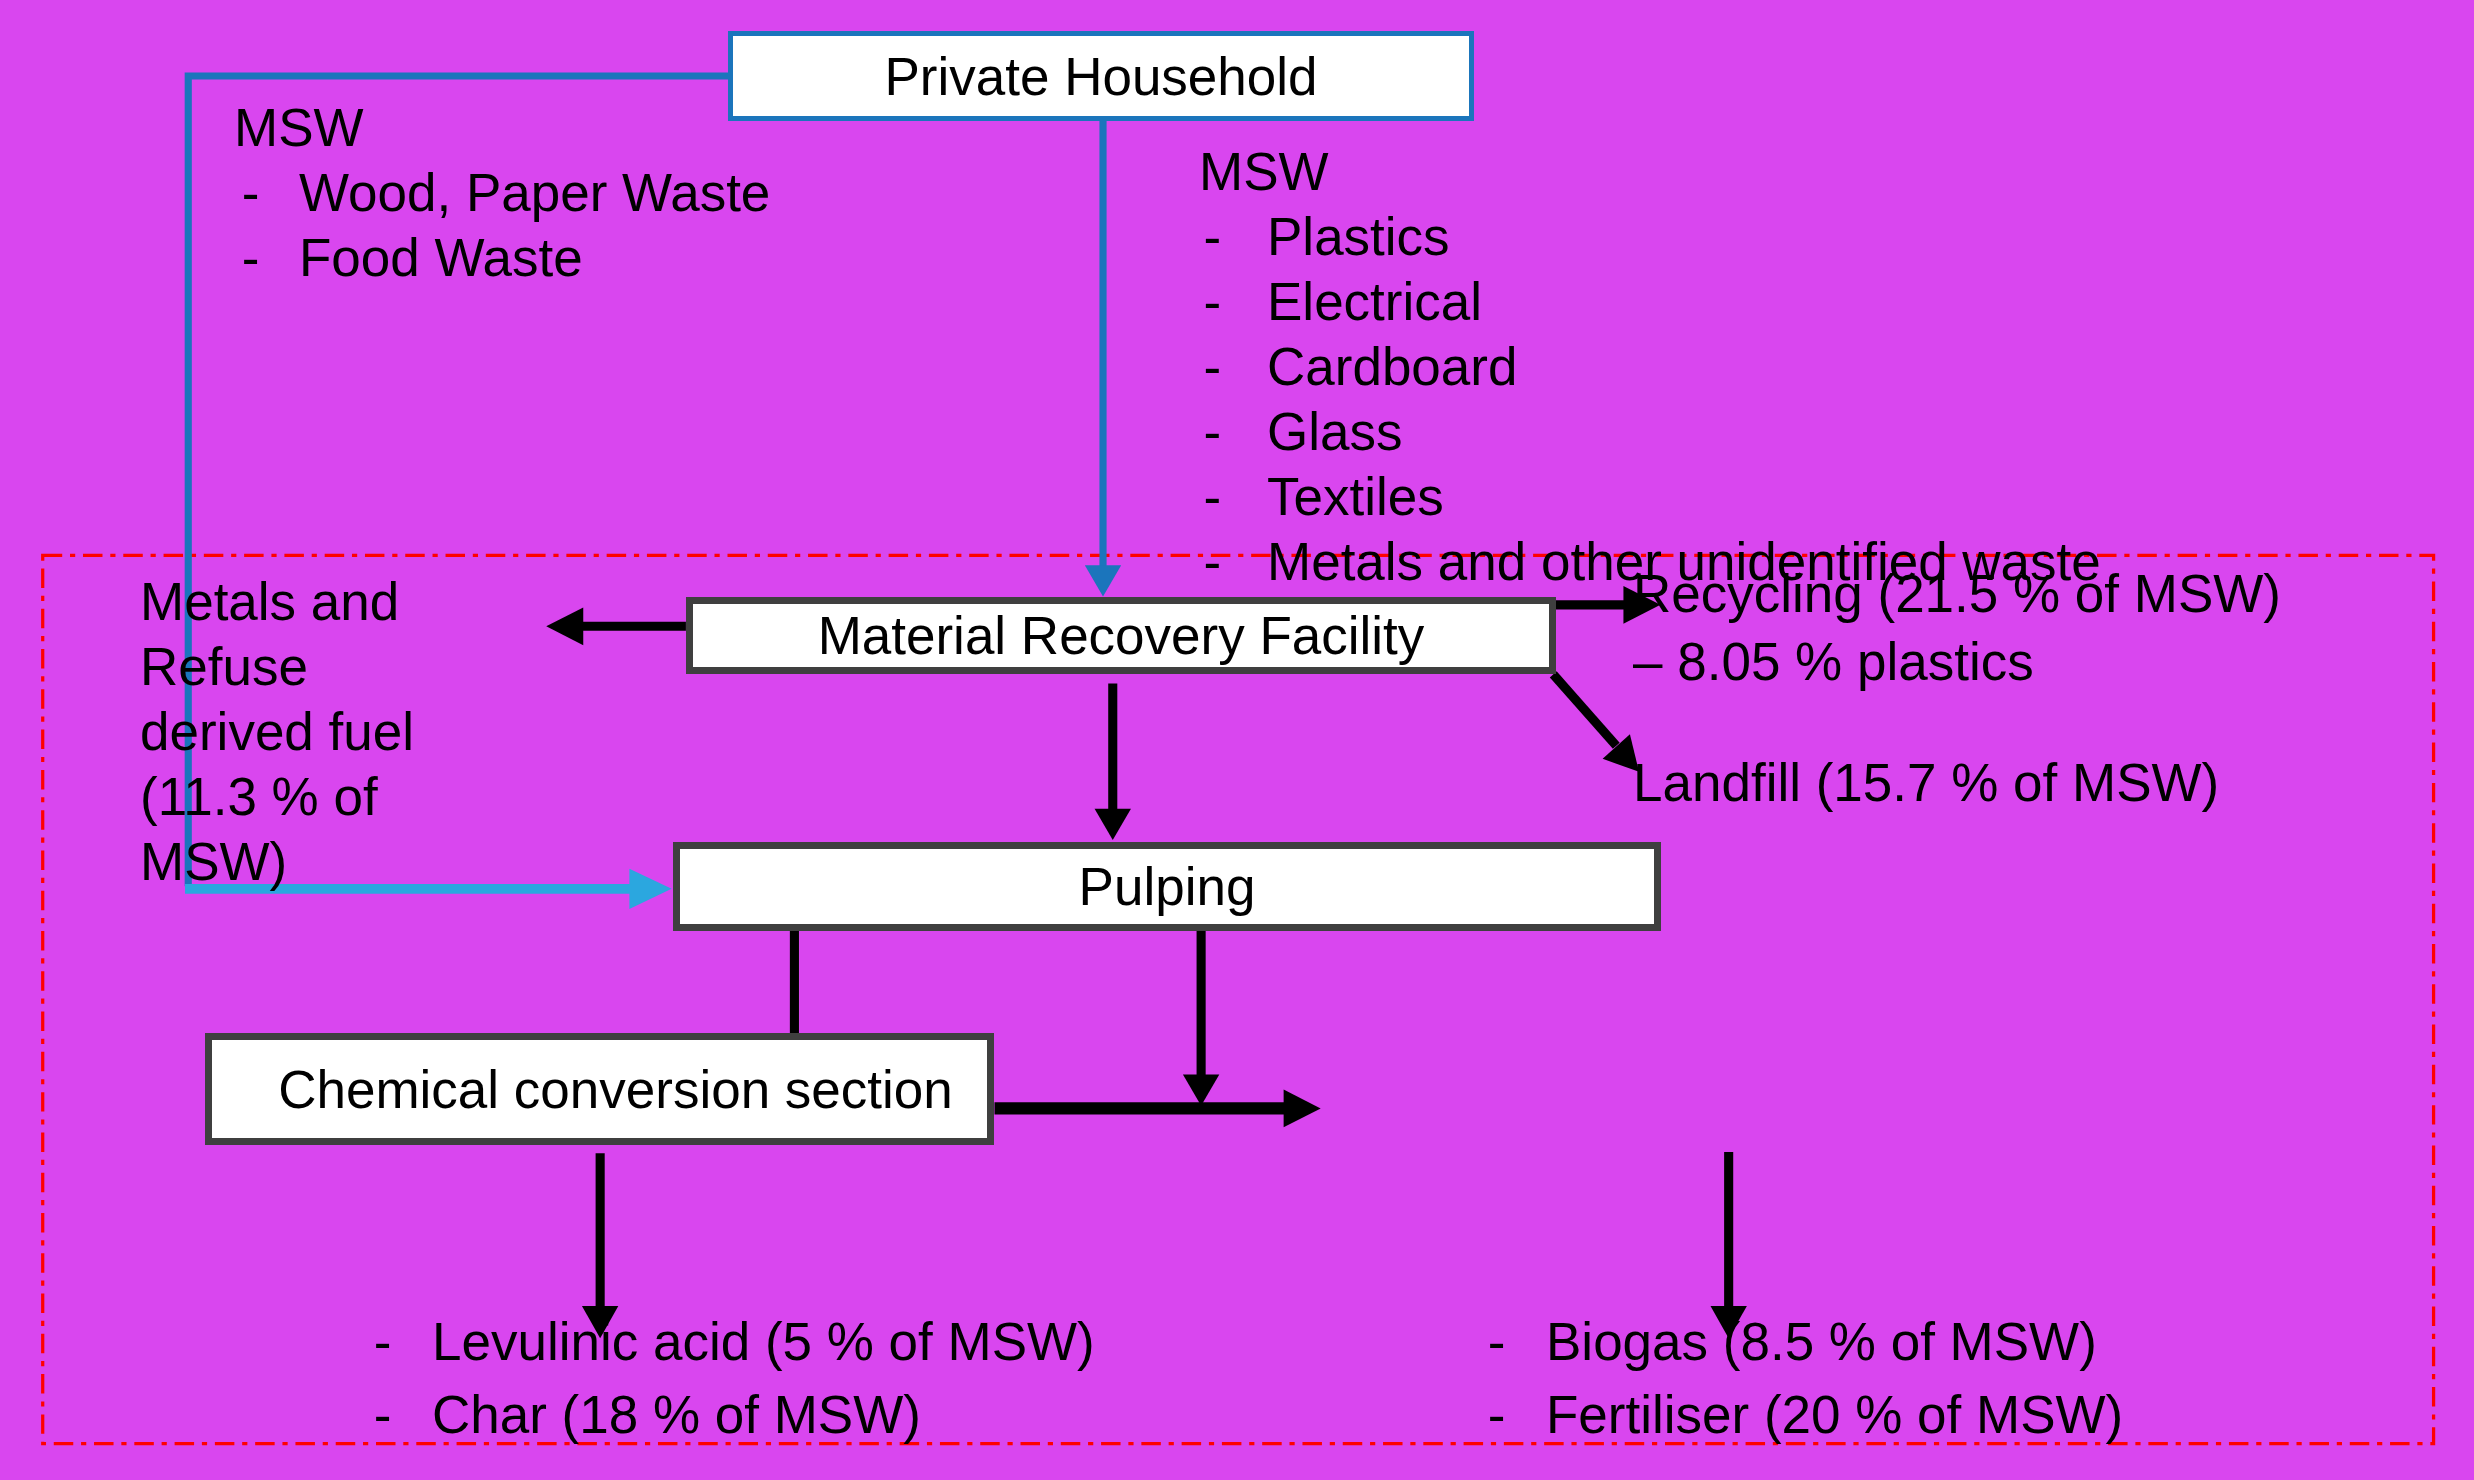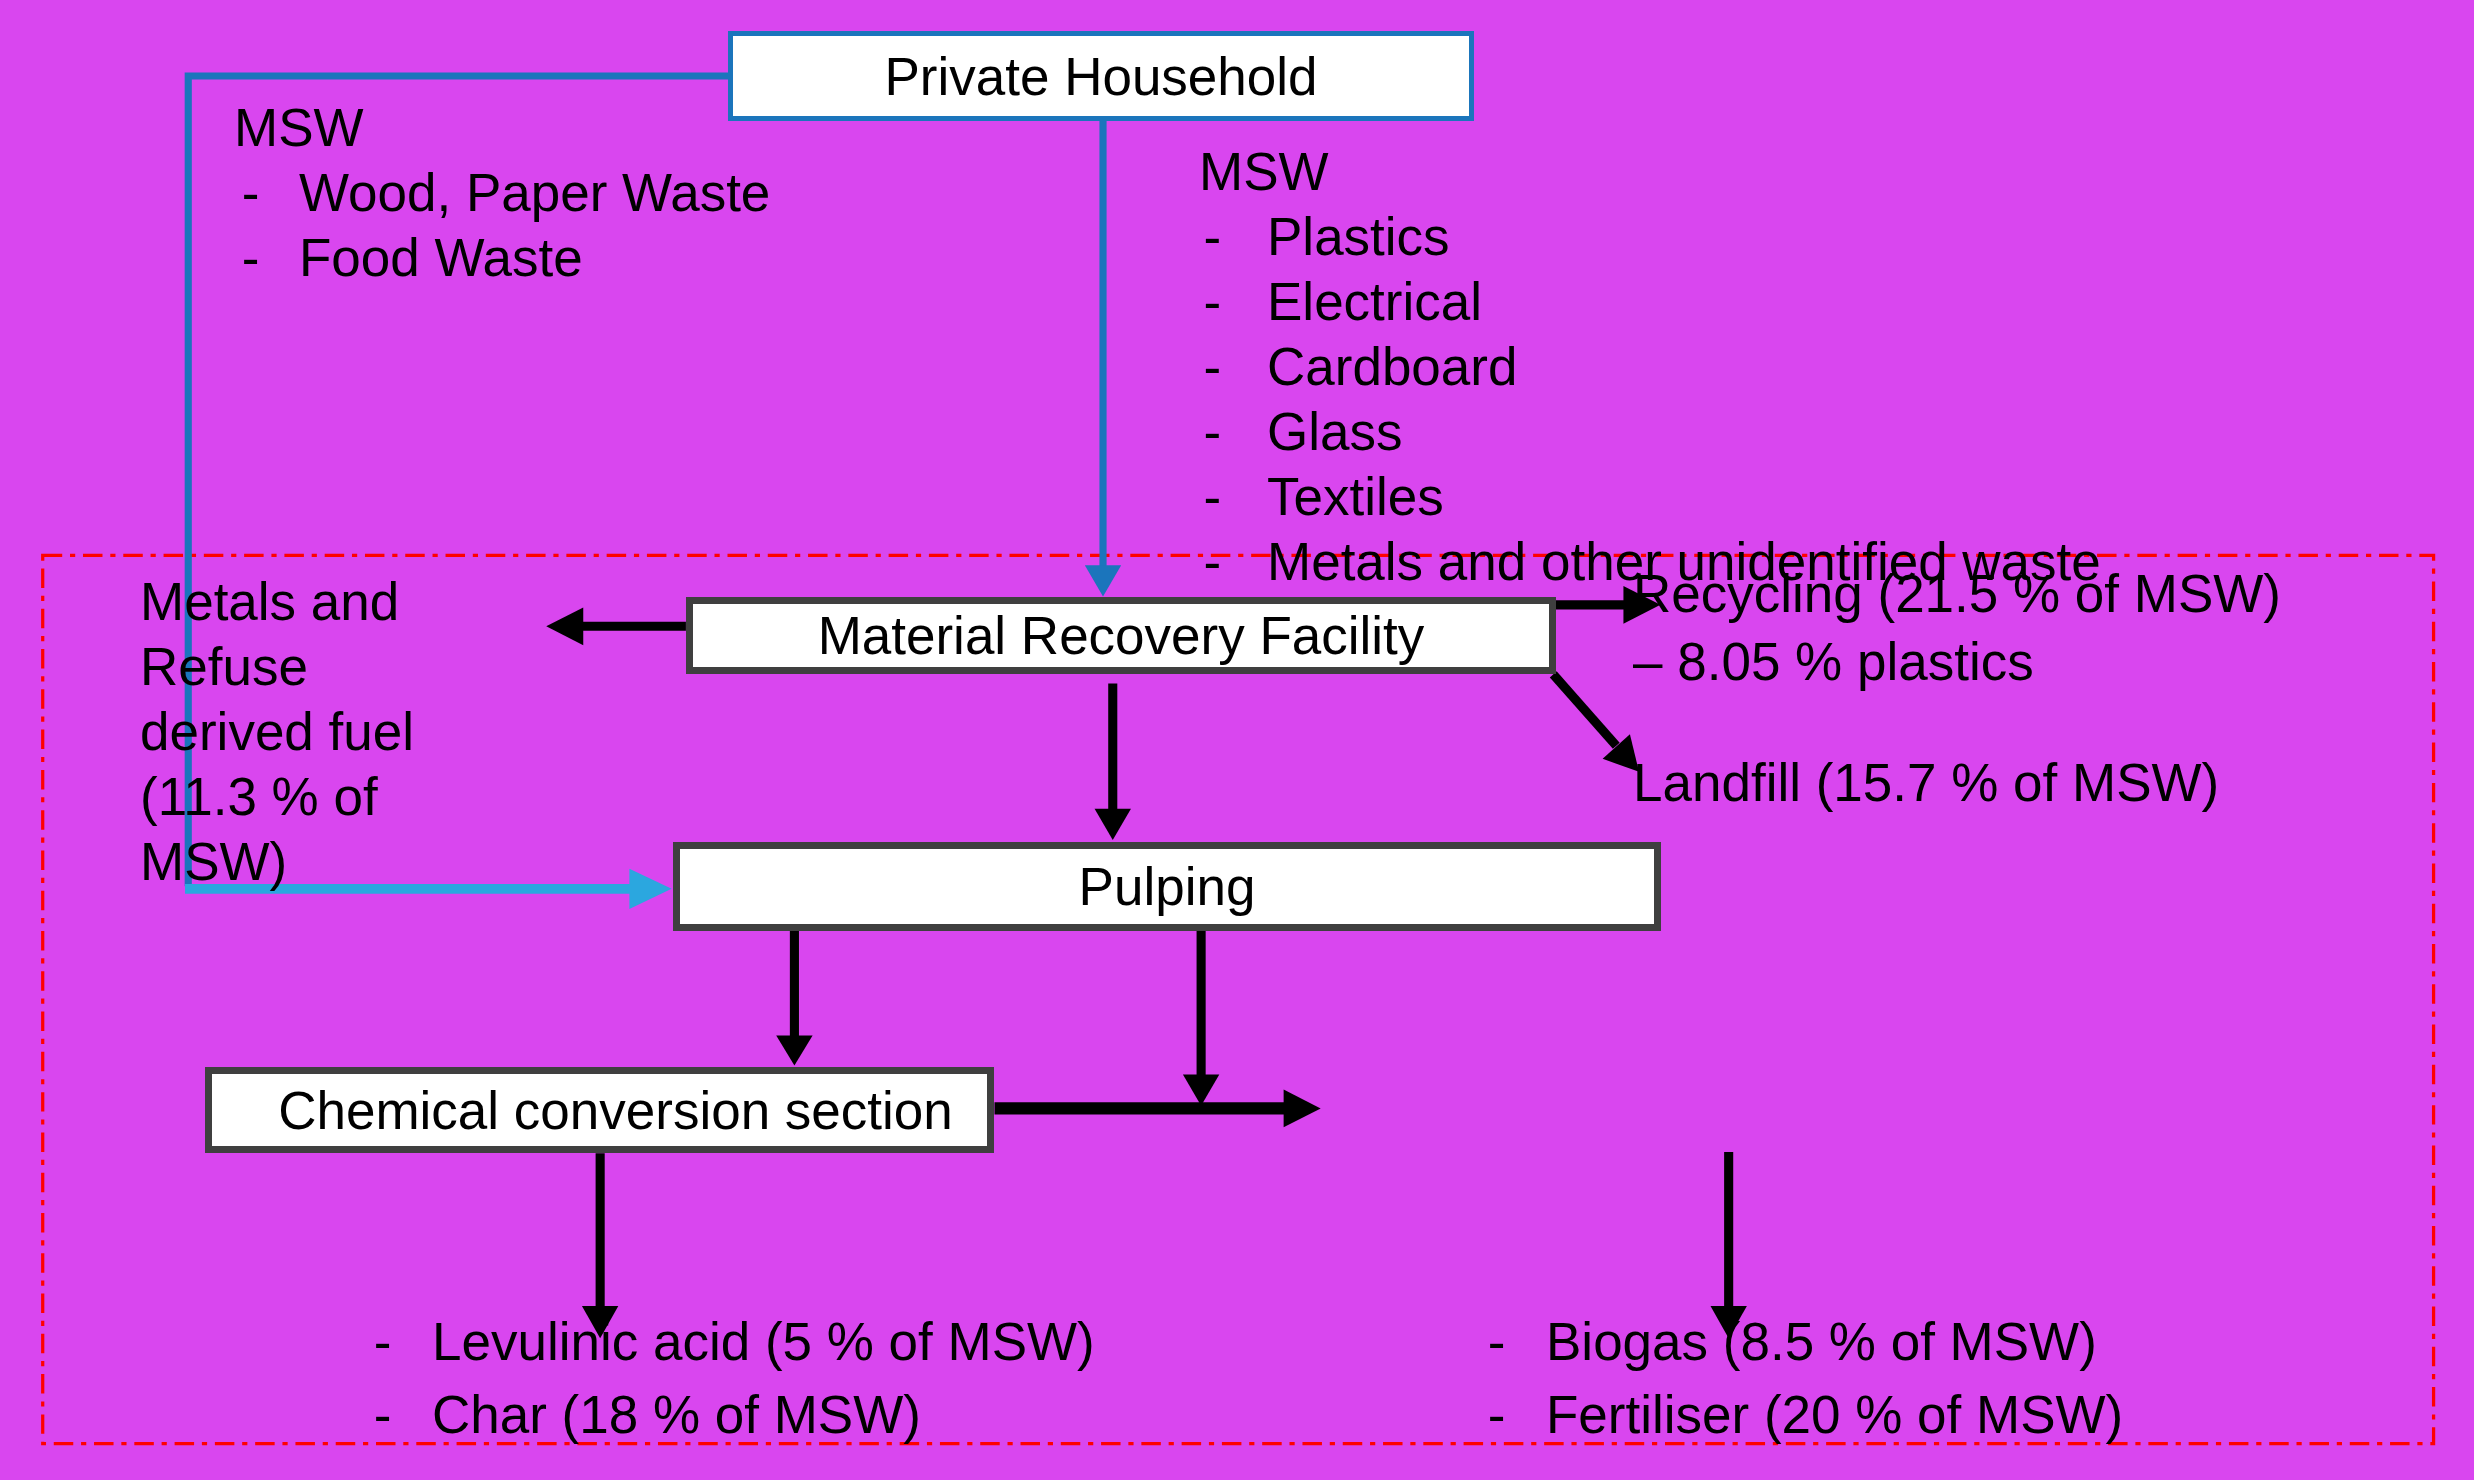--- a/index.html
+++ b/index.html
@@ -98,21 +98,21 @@
   </div>
 
   <div class="box gray-box" style="left:686px;top:597px;width:870px;height:77px;">
     <span>Material Recovery Facility</span>
   </div>
 
   <div class="box gray-box" style="left:673px;top:842px;width:988px;height:89px;">
     <span>Pulping</span>
   </div>
 
-  <div class="box gray-box" style="left:205px;top:1067px;width:789px;height:86px;padding-left:32px;">
+  <div class="box gray-box" style="left:205px;top:1033px;width:789px;height:112px;padding-left:32px;">
     <span>Chemical conversion section</span>
   </div>
 
 
   <div class="txt list" style="left:234px;top:95px;">
     <div>MSW</div>
     <div class="li">
       <span class="dash">-</span>
       <span>Wood, Paper Waste</span>
     </div>

